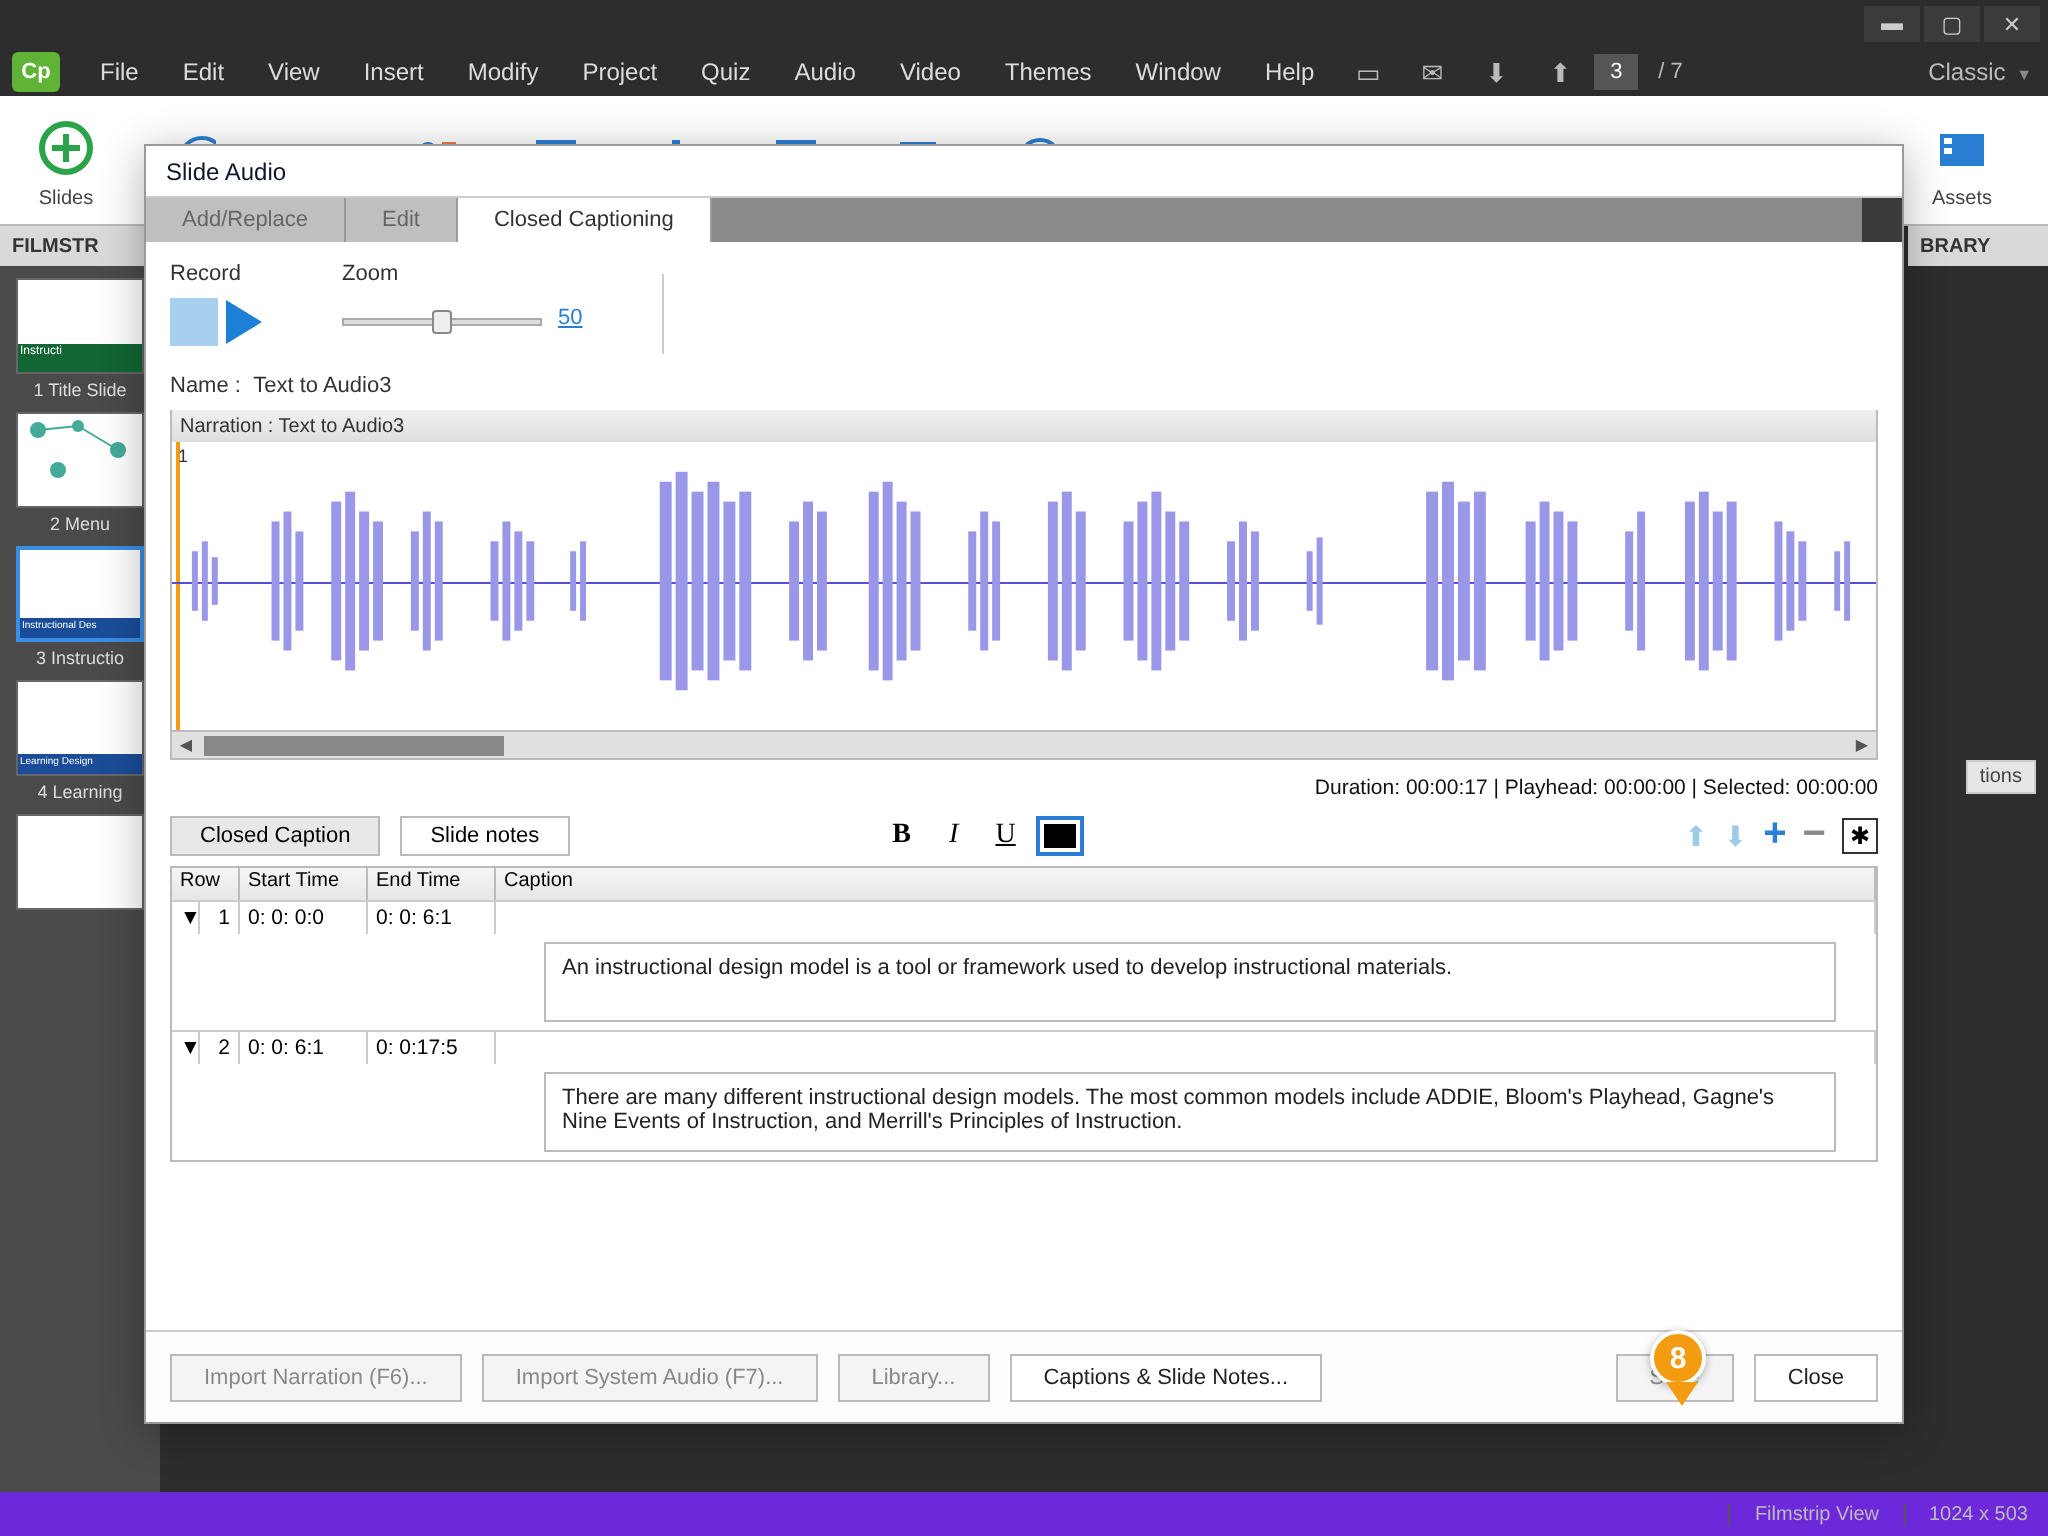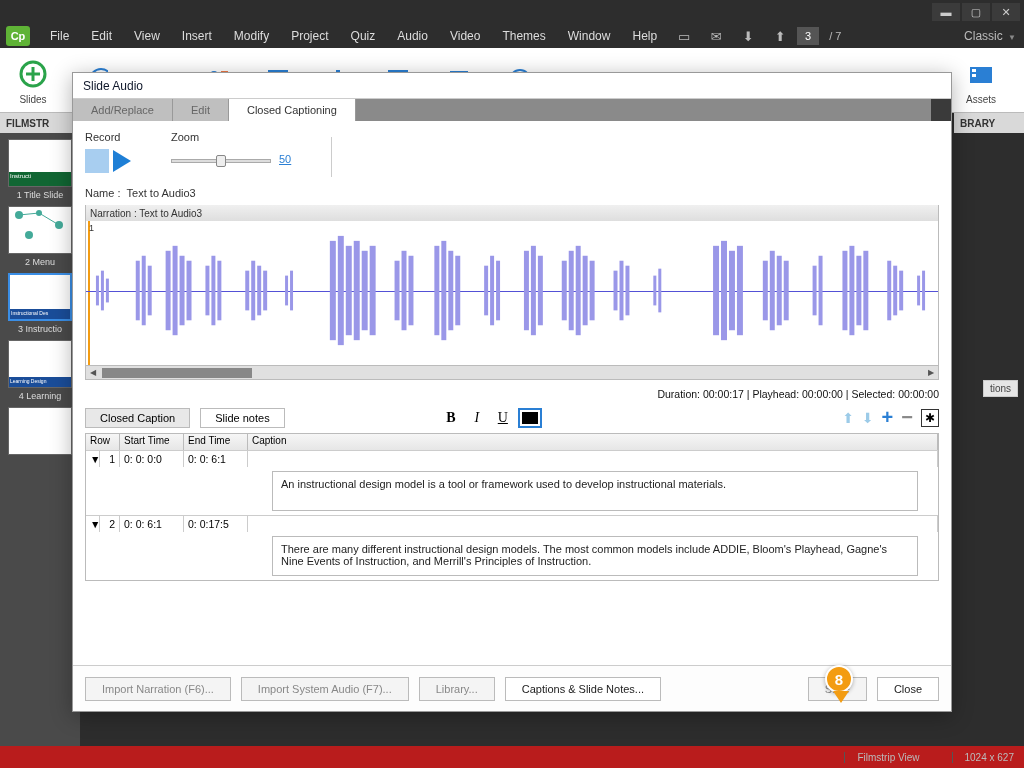--- a/index.html
+++ b/index.html
@@ -110,21 +110,21 @@
 .dlg-btn { padding: 5px 16px; font-size: 11px; border: 1px solid #bbb; background: #f4f4f4; color: #888; cursor: pointer; }
 .dlg-btn.enabled { color: #222; background: #fff; cursor: pointer; }
 .dlg-footer .gap { flex: 1; }
 
 
 .callout { position: absolute; right: 94px; top: 592px; width: 32px; height: 44px; z-index: 50; }
 .callout .circle { width: 28px; height: 28px; border-radius: 50%; background: #f39c12; color: #fff; font-weight: bold; display: flex; align-items: center; justify-content: center; font-size: 15px; border: 2px solid #fff; box-shadow: 0 1px 4px rgba(0,0,0,0.3); }
 .callout .tail { width: 0; height: 0; border-left: 8px solid transparent; border-right: 8px solid transparent; border-top: 12px solid #f39c12; margin: -2px auto 0; }
 
 
-.statusbar { position: absolute; bottom: 0; left: 0; right: 0; height: 22px; background: #b91c1c; color: #bbb; font-size: 10px; display: flex; align-items: center; justify-content: flex-end; padding-right: 10px; gap: 32px; }
+.statusbar { position: absolute; bottom: 0; left: 0; right: 0; height: 22px; background: #6d28d9; color: #bbb; font-size: 10px; display: flex; align-items: center; justify-content: flex-end; padding-right: 10px; gap: 12px; }
 .statusbar .cell { border-left: 1px solid #555; padding-left: 12px; }
 
 .righthint { position: absolute; right: 6px; top: 380px; font-size: 10px; color: #444; background: #e6e6e6; padding: 2px 6px; border: 1px solid #ccc; }
 </style>
 </head>
 <body>
 
 <div class="titlebar">
   <div class="winbtn">▬</div>
   <div class="winbtn">▢</div>
@@ -463,14 +463,14 @@
   </div>
 
   <div class="callout">
     <div class="circle">8</div>
     <div class="tail"></div>
   </div>
 </div>
 
 <div class="statusbar">
   <div class="cell">Filmstrip View</div>
-  <div class="cell">1024 x 627</div>
+  <div class="cell">1024 x 503</div>
 </div>
 
 </body></html>

